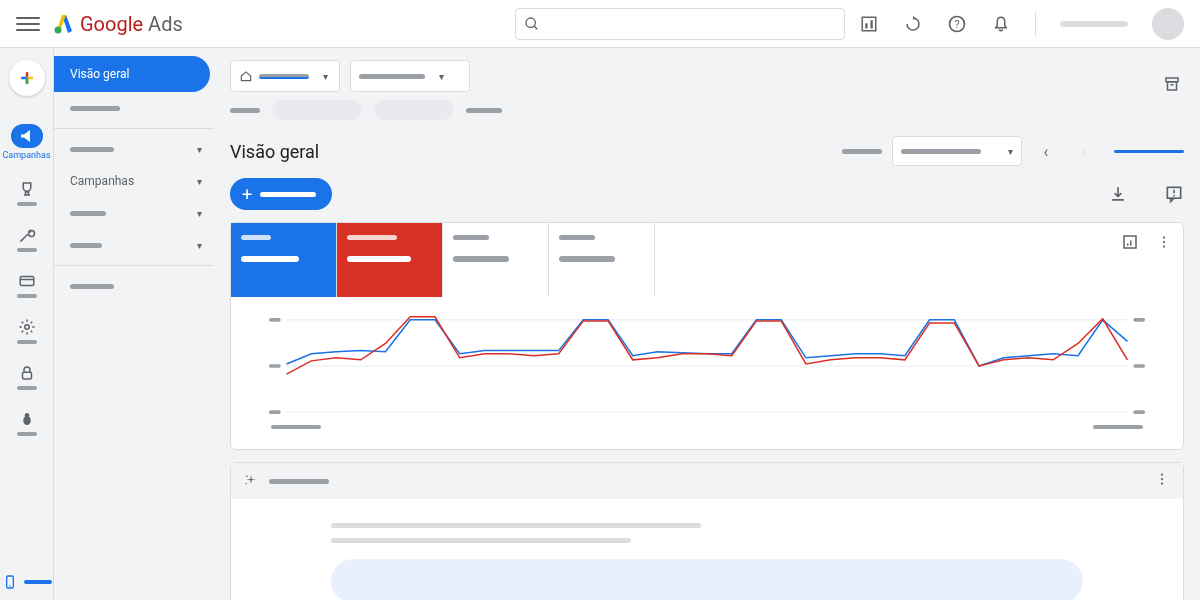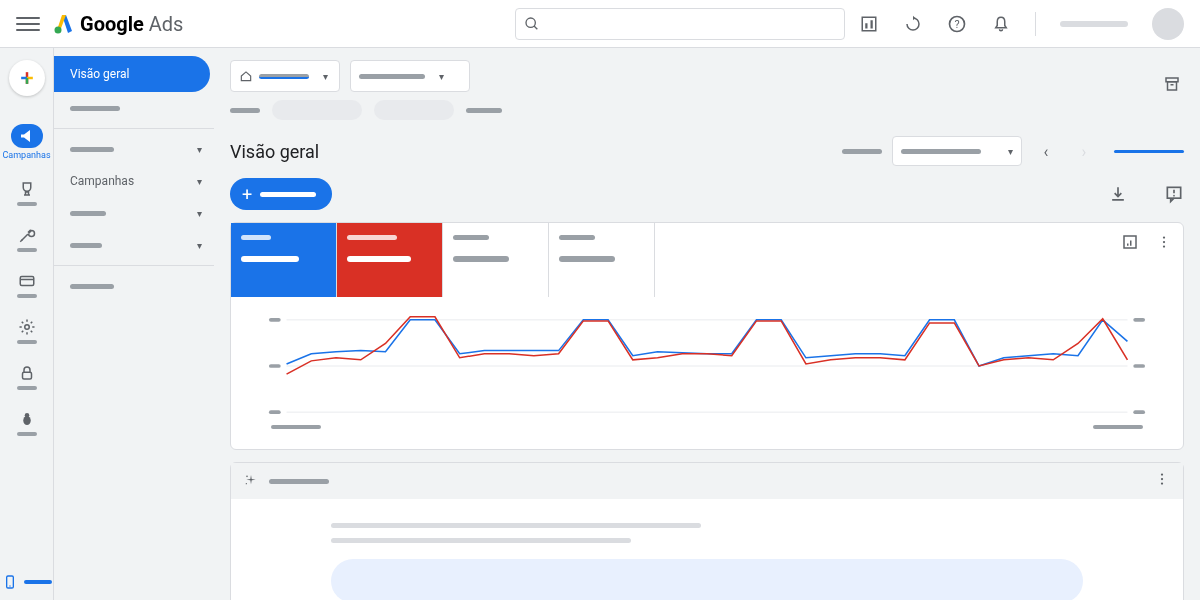--- a/index.html
+++ b/index.html
@@ -5,21 +5,21 @@
 * { box-sizing: border-box; margin: 0; padding: 0; font-family: Roboto, Arial, sans-serif; }
 body { background: #fff; width: 1200px; height: 600px; overflow: hidden; }
 
 
 .header { height: 48px; border-bottom: 1px solid #dadce0; display: flex; align-items: center; padding: 0 16px; gap: 12px; }
 .menu-icon { width: 24px; height: 24px; display: flex; flex-direction: column; justify-content: center; gap: 4px; cursor: pointer; }
 .menu-icon span { height: 2px; background: #5f6368; border-radius: 1px; }
 .logo { display: flex; align-items: center; gap: 4px; }
 .logo-icon { width: 24px; height: 24px; }
 .logo-text { font-size: 20px; color: #5f6368; }
-.logo-text b { color: #000000; font-weight: 700; }
+.logo-text b { color: #b91c1c; font-weight: 400; }
 .search-box { flex: 0 0 330px; margin-left: 320px; height: 32px; border: 1px solid #dadce0; border-radius: 4px; display: flex; align-items: center; padding: 0 8px; }
 .search-icon { color: #5f6368; font-size: 16px; }
 .header-right { margin-left: auto; display: flex; align-items: center; gap: 24px; }
 .hdr-icon { width: 20px; height: 20px; color: #5f6368; cursor: pointer; display: flex; align-items: center; justify-content: center; }
 .hdr-sep { width: 1px; height: 24px; background: #dadce0; }
 .hdr-ph { width: 68px; height: 6px; background: #dadce0; border-radius: 3px; }
 .avatar { width: 32px; height: 32px; border-radius: 50%; background: #dadce0; }
 
 
 .main { display: flex; height: 552px; }

